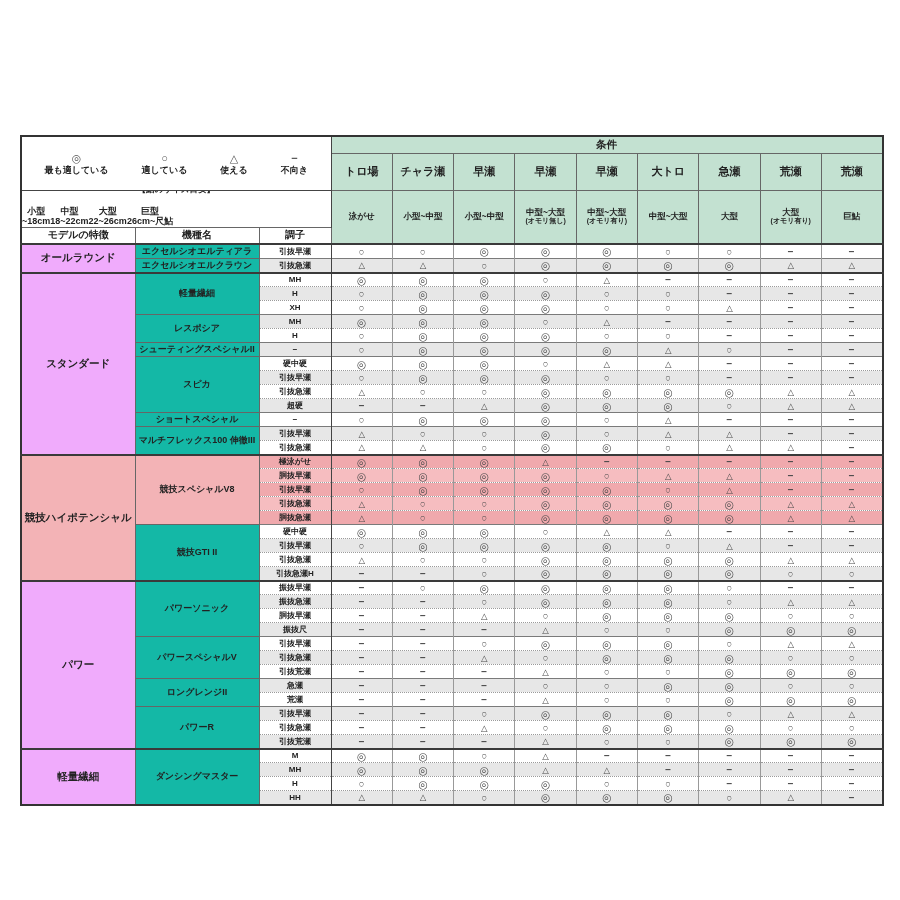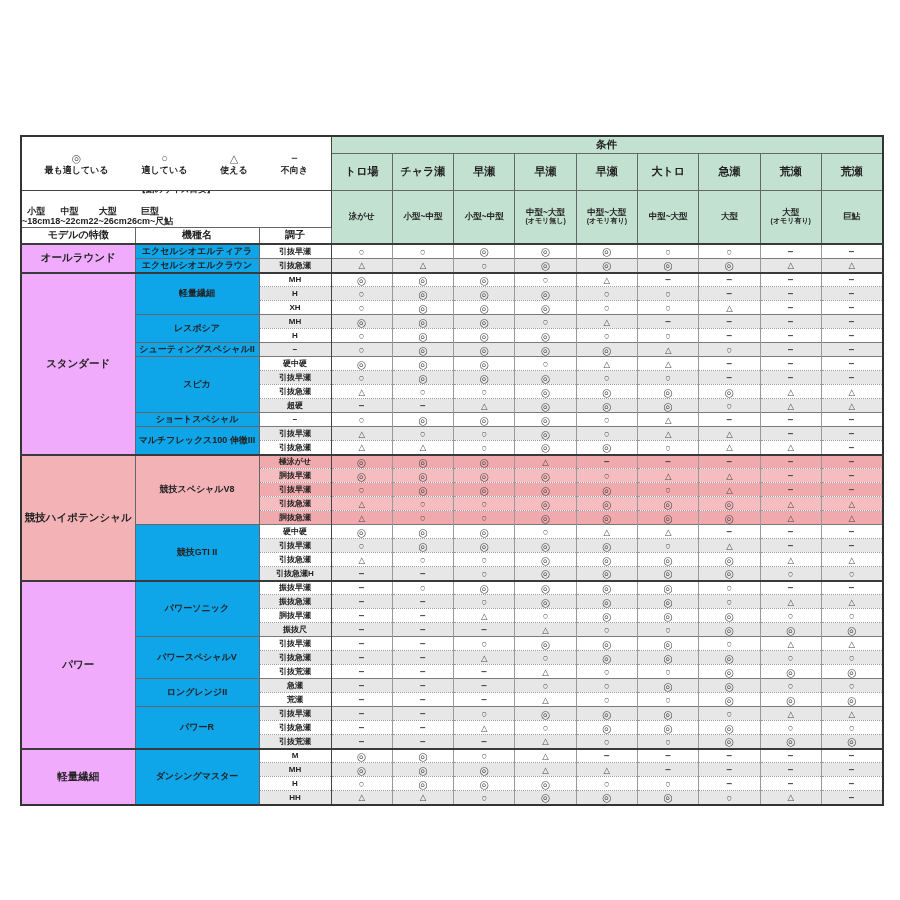--- a/index.html
+++ b/index.html
@@ -29,21 +29,21 @@
               padding:0 4px;font-size:8.5px;font-weight:bold;z-index:2;}
   .size-wrap{display:flex;justify-content:flex-start;padding-top:15px;}
   .size-item{display:flex;flex-direction:column;align-items:center;line-height:1.2;}
   .size-name,.size-range{font-size:9px;font-weight:bold;}
   td.title-cell{font-size:10px;font-weight:bold;background:#fff;border:1px solid #666;
                 border-bottom:1px solid #444;}
 
   
   tr.body-r{height:14px;}
   td.section-cell{font-size:10.5px;font-weight:bold;background:#f0abfc;border:1px solid #666;}
-  td.model-cell{font-size:9px;font-weight:bold;background:#0ea5e9;border:1px solid #666;}
+  td.model-cell{font-size:9px;font-weight:bold;background:#14b8a6;border:1px solid #666;}
   td.tone-cell{font-size:8px;font-weight:bold;border-left:1px solid #666;border-right:1.5px solid #444;}
   td.val-cell{border-left:1px solid #999;border-right:1px solid #999;font-weight:bold;color:#4a4a4a;}
   .row-white{background:#fff;} .row-gray{background:var(--gray);}
   .pink-light{background:var(--pinkL);margin-top:16px;} .pink-dark{background:var(--pinkD);}
   td.pink-label{background:var(--pinkLab)!important;}
   tr.sec-start td{border-top:2px solid #3a3a3a;}
   tr.model-start td{border-top:1px solid #7a7a7a;}
   tr.row-cont td.tone-cell, tr.row-cont td.val-cell{border-top:1px dotted #9a9a9a;}
   .s-best{font-size:10.5px;} .s-good{font-size:9.5px;} .s-usable{font-size:8.5px;} .s-bad{font-size:10px;}
 </style>

